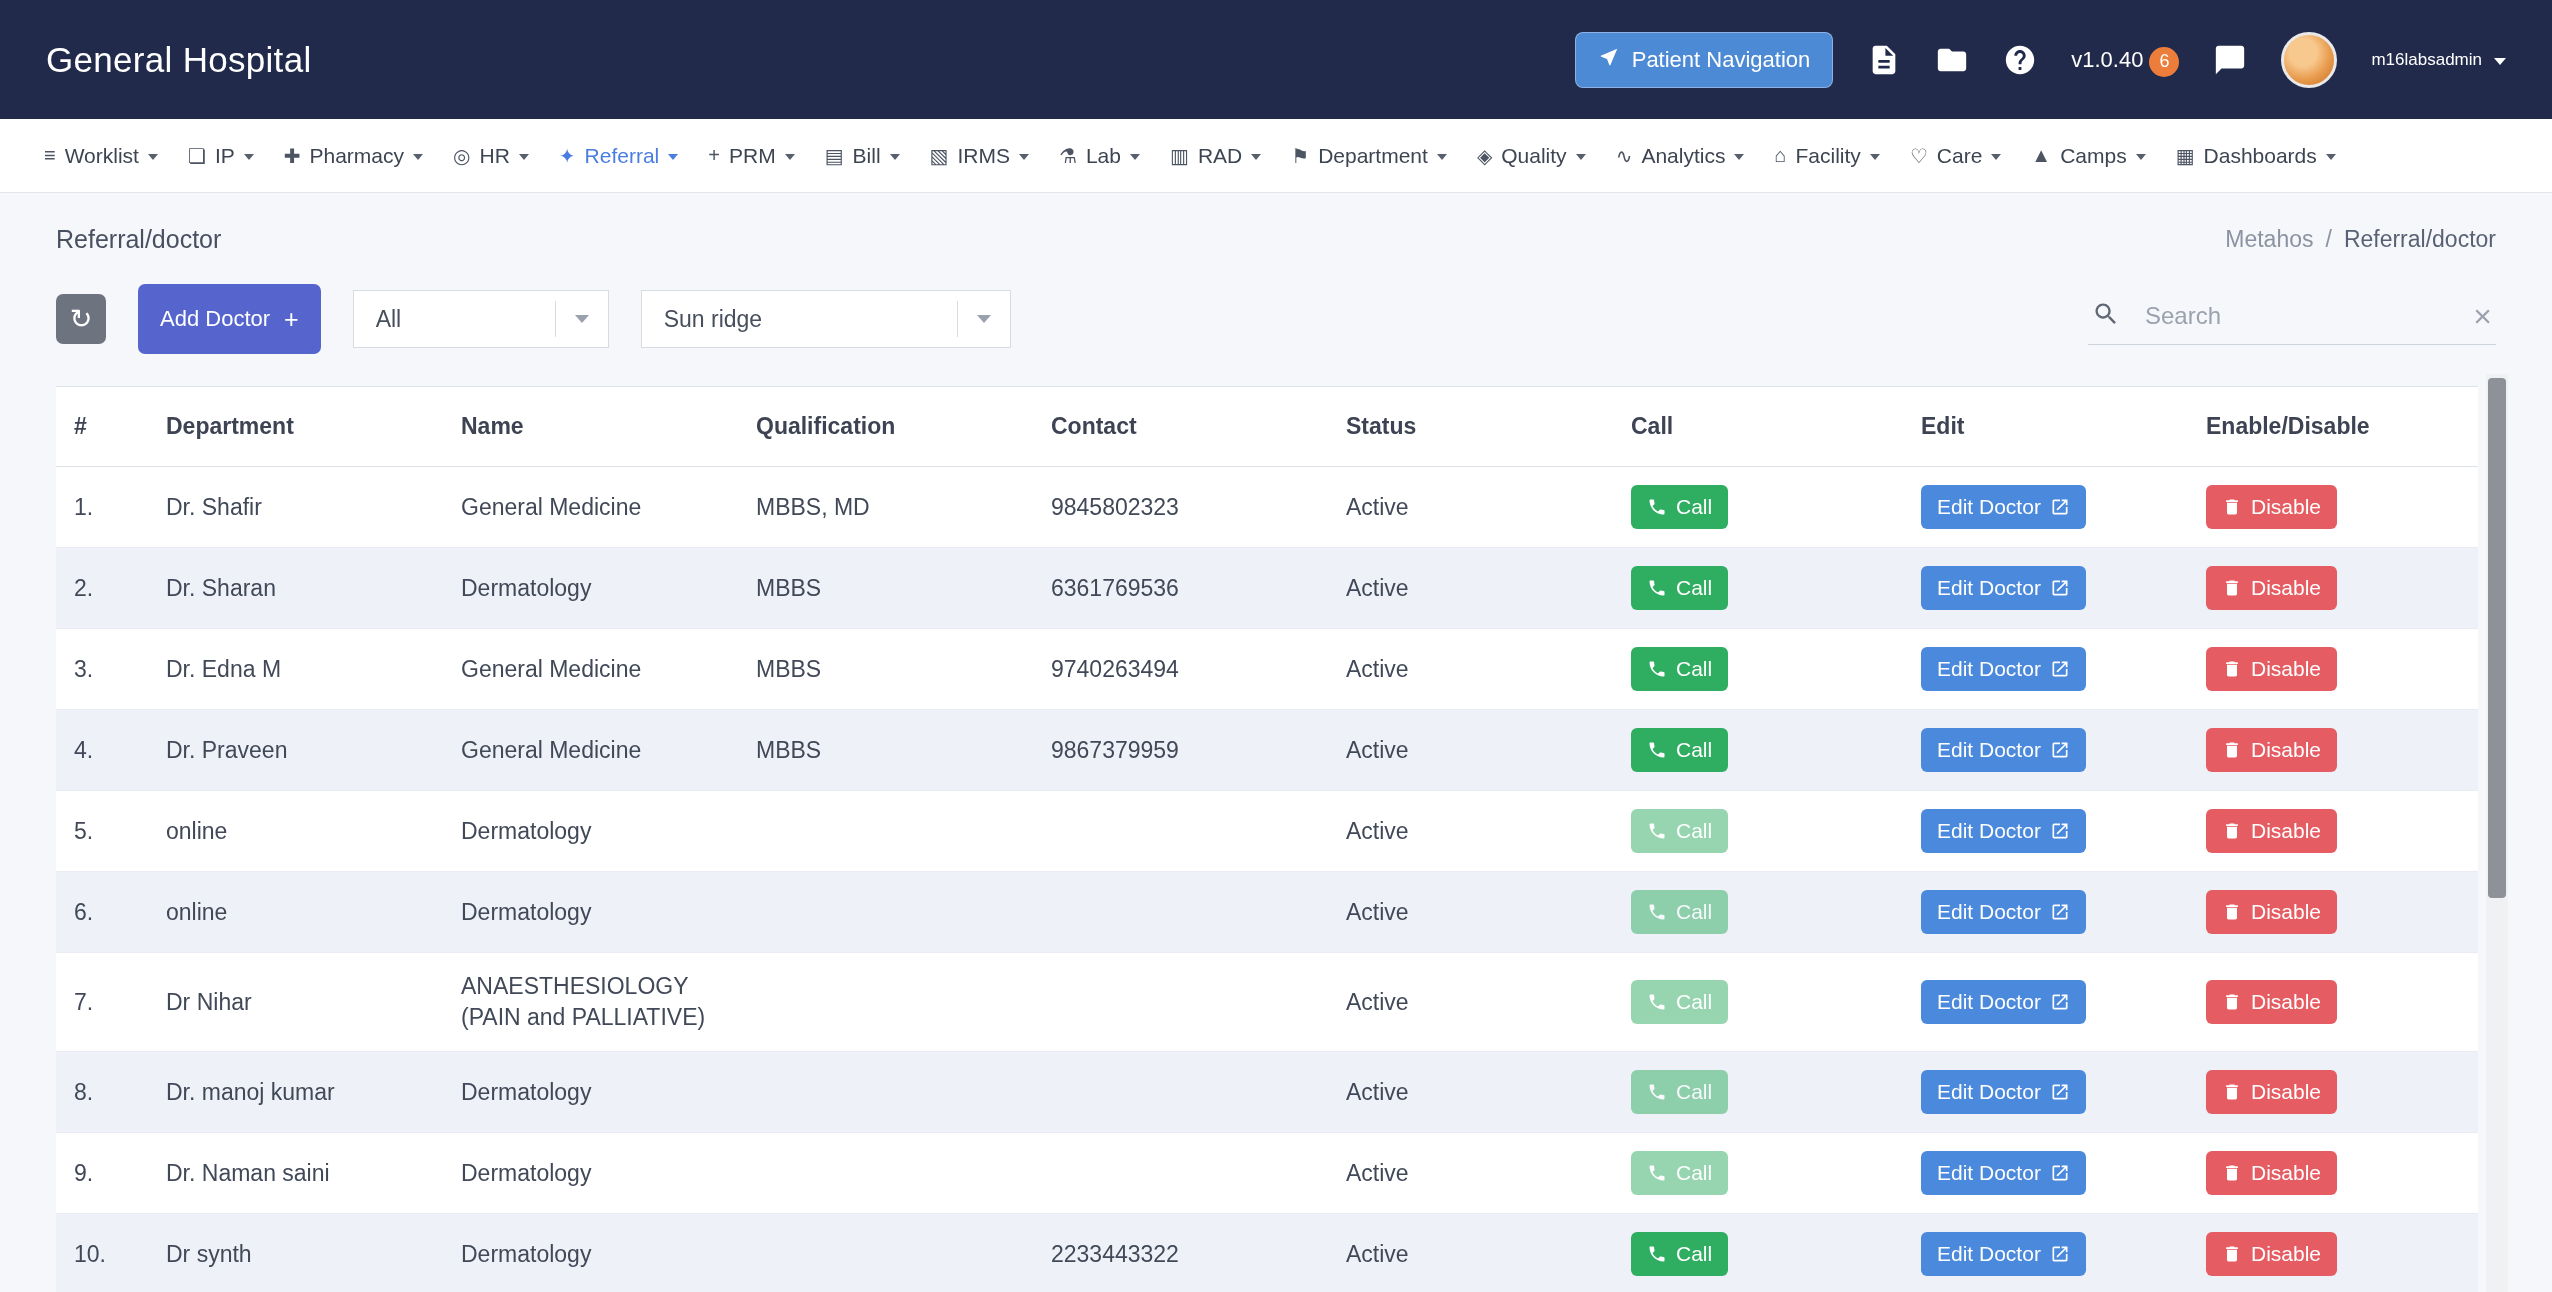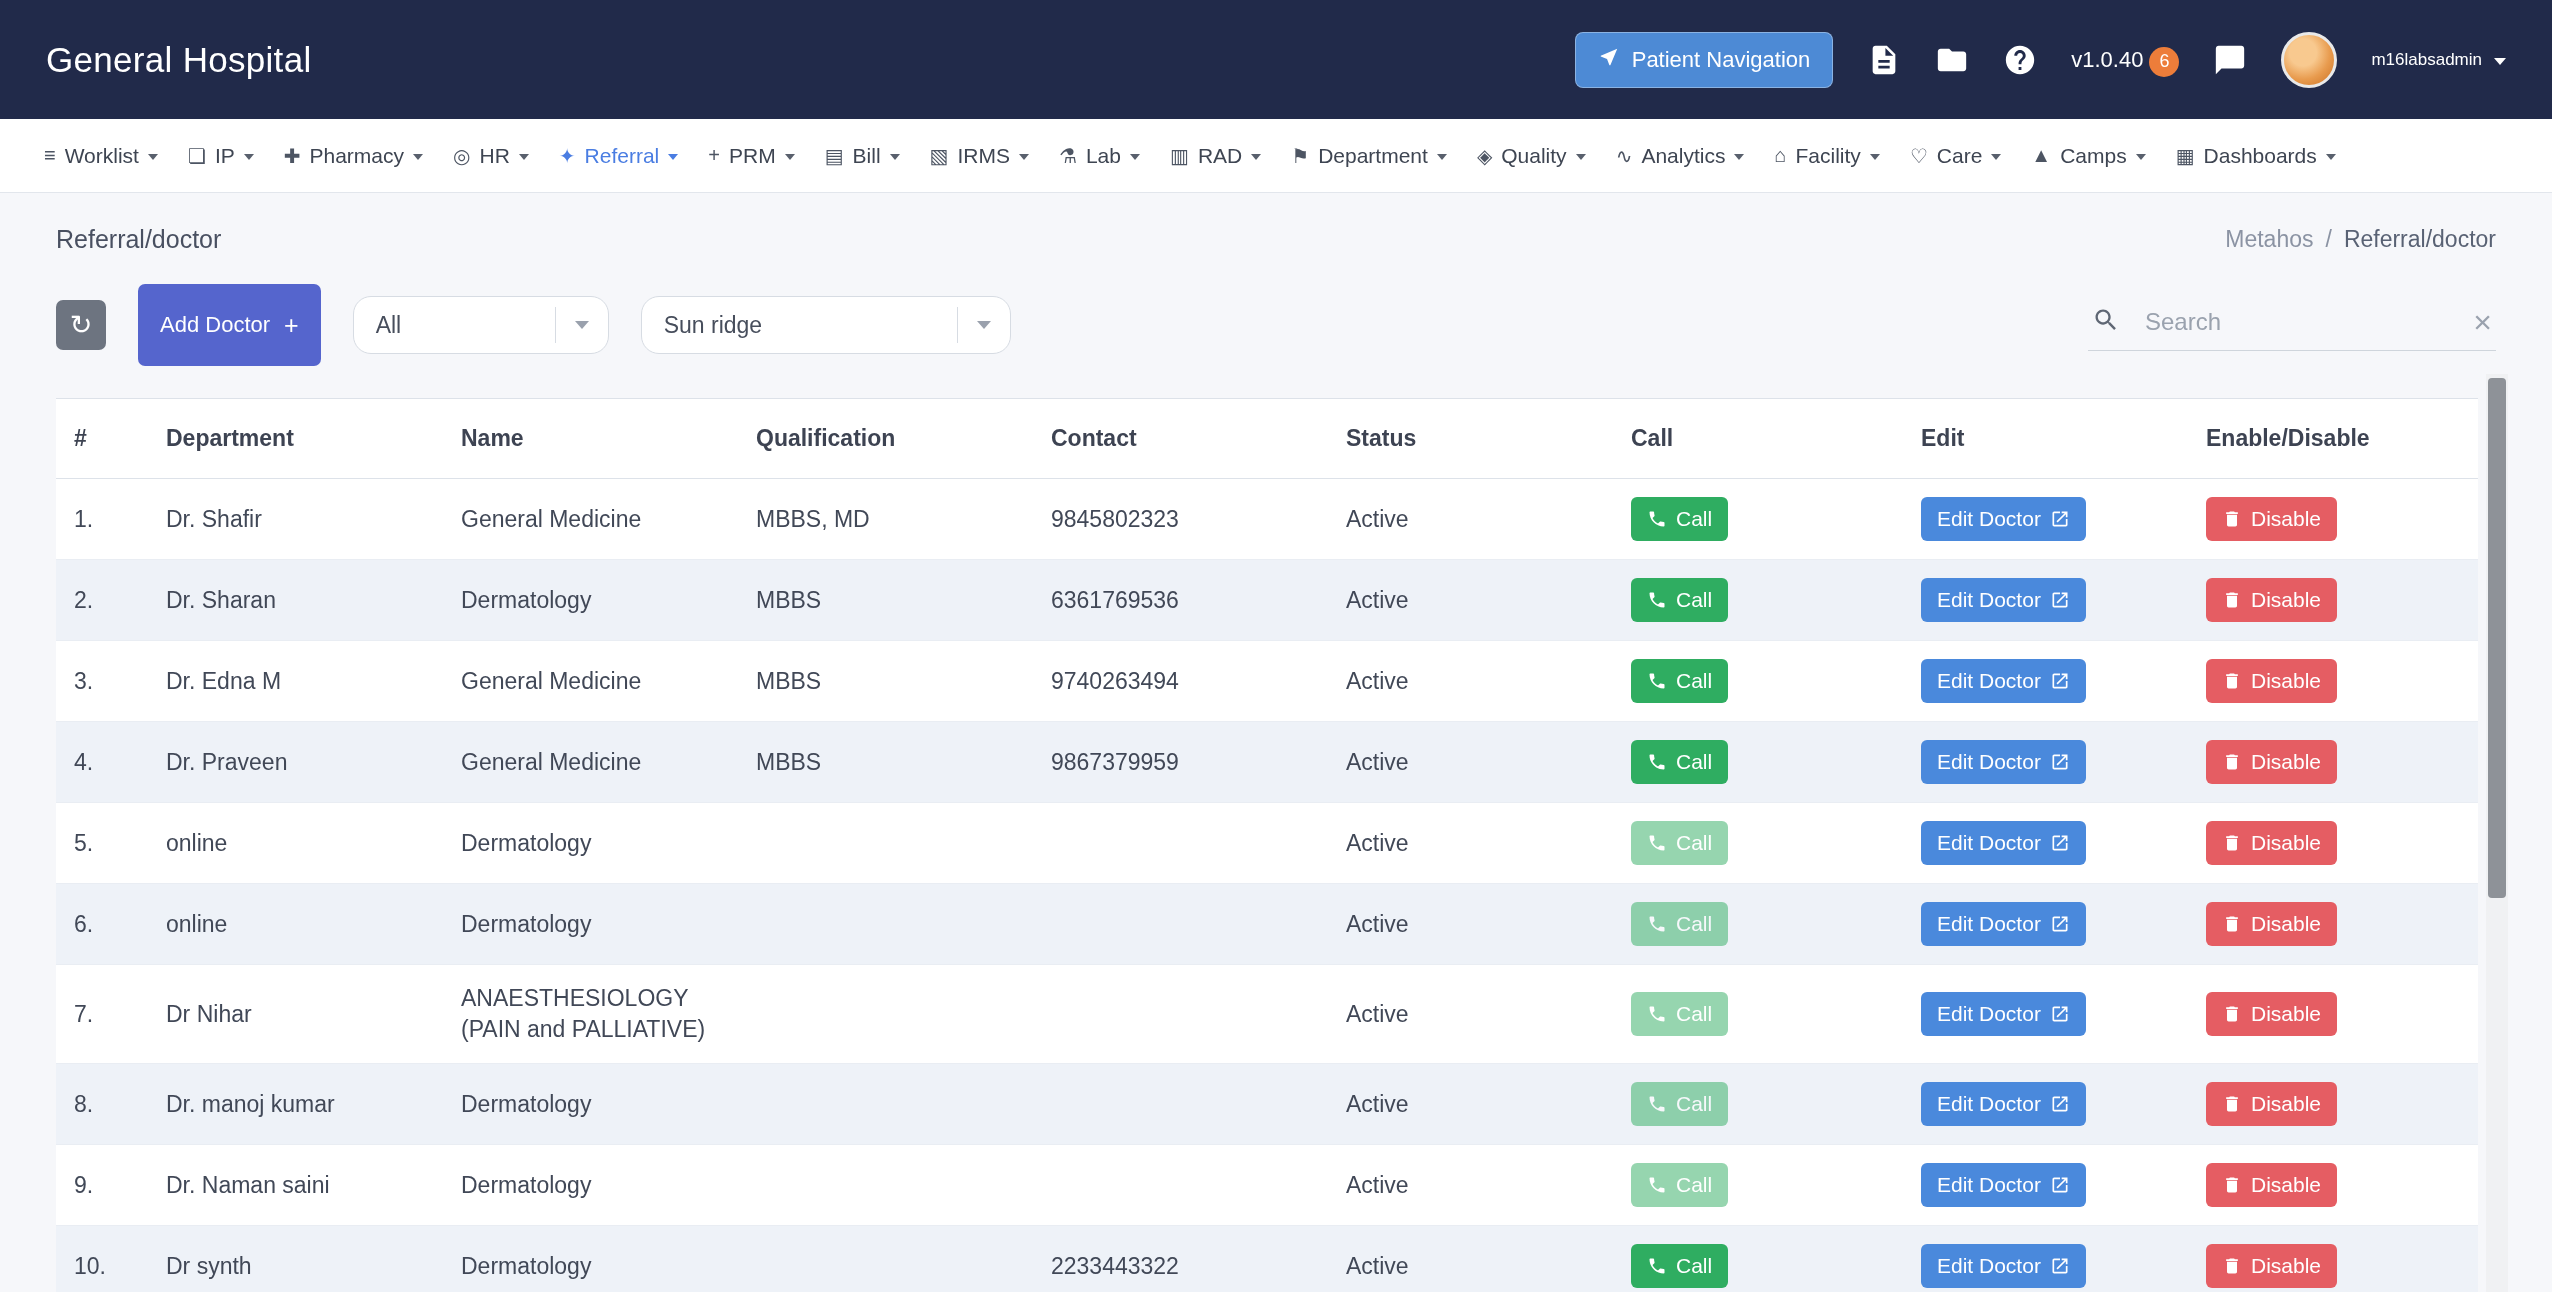--- a/index.html
+++ b/index.html
@@ -41,23 +41,23 @@
   .breadcrumb-bar{display:flex;justify-content:space-between;align-items:center;padding:32px 56px 0}
   .page-title{font-size:25px;color:#495061}
   .crumbs{font-size:23px;color:#8b93a3;display:flex;gap:12px;align-items:center}
   .crumb-root{cursor:pointer}
   .crumb-current{color:#596274}
   
   .toolbar{display:flex;align-items:center;padding:30px 56px 0;gap:32px}
   .refresh-btn{width:50px;height:50px;border:none;border-radius:7px;background:#6d7480;color:#fff;
     font-size:27px;display:flex;align-items:center;justify-content:center;cursor:pointer;font-family:inherit}
   .add-btn{display:inline-flex;align-items:center;gap:14px;background:var(--add-blue);border:none;border-radius:7px;
-    color:#fff;font-size:22px;padding:28px 22px;cursor:pointer;font-family:inherit}
+    color:#fff;font-size:22px;padding:22px 22px;cursor:pointer;font-family:inherit}
   .add-plus{font-size:25px;line-height:1}
-  .select{height:58px;background:#fff;border:1px solid #d7dce3;border-radius:18px;display:flex;align-items:center;cursor:pointer}
+  .select{height:58px;background:#fff;border:1px solid #d7dce3;border-radius:0;display:flex;align-items:center;cursor:pointer}
   .sel-all{width:256px}
   .sel-branch{width:370px}
   .sel-value{flex:1;padding:0 22px;font-size:23px;color:#474e5c;overflow:hidden;white-space:nowrap}
   .sel-divider{width:1px;align-self:stretch;margin:10px 0;background:#d7dce3}
   .sel-caret-box{width:52px;display:flex;align-items:center;justify-content:center}
   .sel-caret{width:0;height:0;border-left:7px solid transparent;border-right:7px solid transparent;border-top:8px solid #9aa1ad}
   .search-box{margin-left:auto;width:408px;display:flex;align-items:center;gap:23px;
     border-bottom:1px solid #cfd5dc;padding:6px 4px 12px}
   .search-box svg{width:28px;height:28px;fill:#5f6774;flex:0 0 auto}
   .search-input{border:none;outline:none;background:transparent;flex:1;min-width:0;font-size:24px;color:#444;font-family:inherit}

